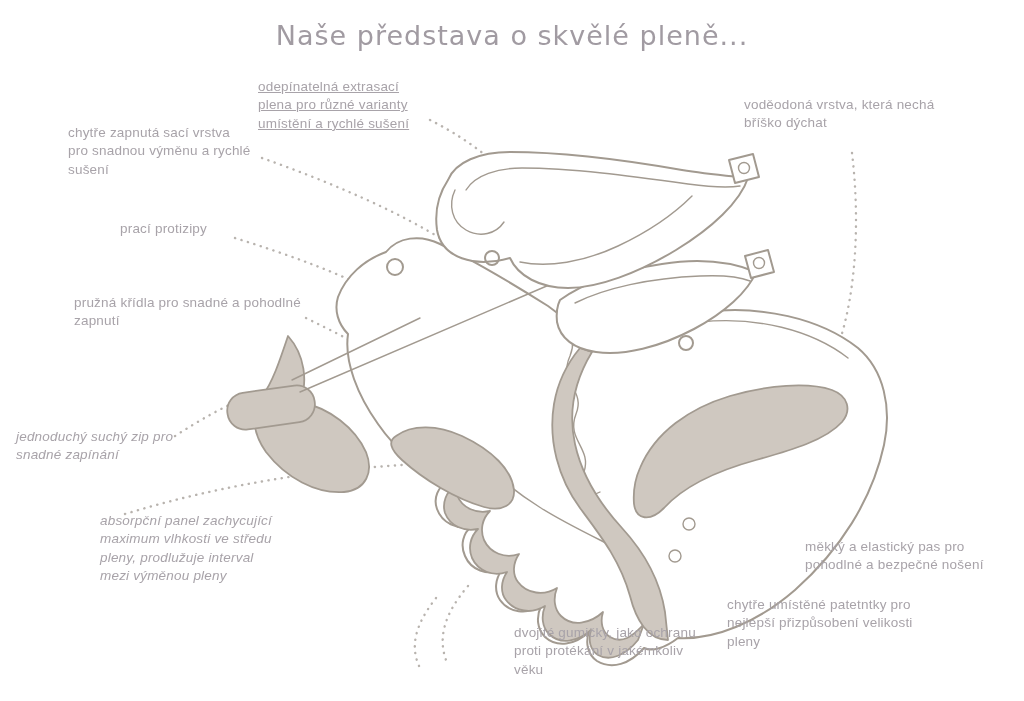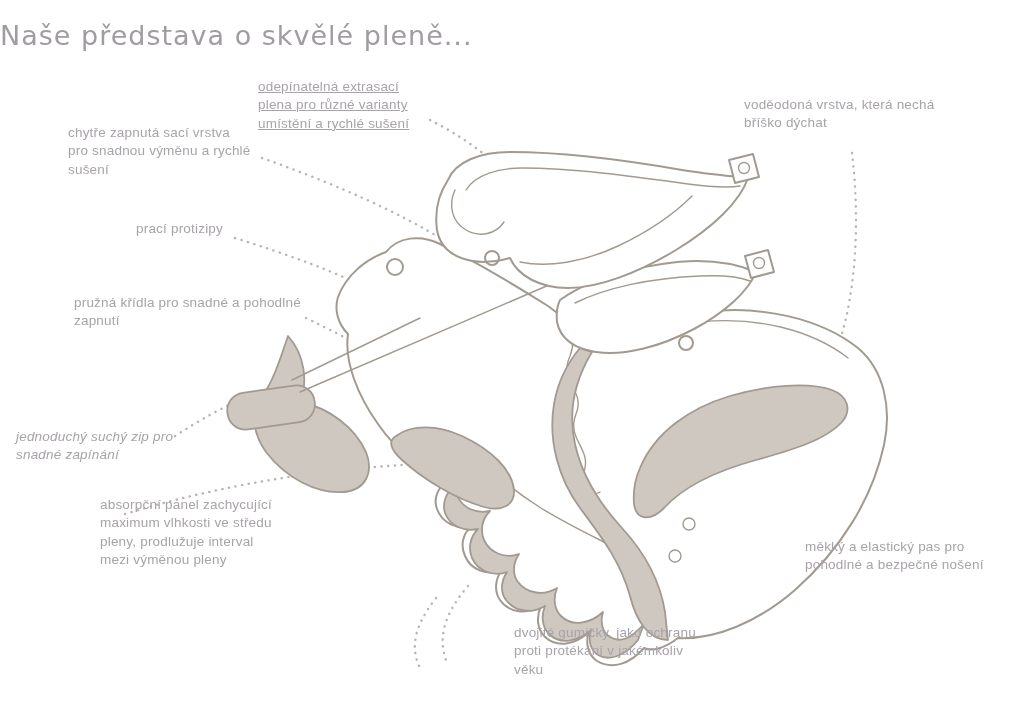--- a/index.html
+++ b/index.html
@@ -2,21 +2,21 @@
 <html style="--c-background: #ffffff; --c-title: #a19ba2; --c-label: #a8a3a9; --c-outline: #a29a90; --c-fill: #cfc8c0; --c-leader: #b8b3ae;"><head>
 <meta charset="utf-8">
 <style>
   html,body{margin:0;padding:0;background:#fff;}
   #page{
     position:relative;width:1024px;height:701px;overflow:hidden;background:var(--c-background,#fff);
     font-family:"Liberation Sans",sans-serif;
   }
   #scene{position:absolute;left:0;top:0;}
   .page-title{
-    position:absolute;left:0;right:0;top:20px;
+    position:absolute;left:0;right:0;top:20px;text-align:center;
     font-family:"DejaVu Sans",sans-serif;
     font-size:27px;letter-spacing:1px;color:var(--c-title,#a19ba2);
   }
   .label{
     position:absolute;white-space:pre-line;text-align:left;
     font-size:13.5px;line-height:1.36;letter-spacing:.2px;
     color:var(--c-label,#a8a3a9);
   }
   
   .ln{fill:none;stroke:var(--c-outline,#a29a90);stroke-width:2;stroke-linecap:round;stroke-linejoin:round;}
@@ -119,28 +119,31 @@
   </svg>
 
   <div class="label" style="left:258px; top:78px;  width:210px;text-decoration:underline;">odepínatelná extrasací
 plena pro různé varianty
 umístění a rychlé sušení</div>
   <div class="label" style="left:744px; top:96px;  width:230px;">voděodoná vrstva, která nechá
 bříško dýchat</div>
   <div class="label" style="left:68px;  top:124px; width:215px;">chytře zapnutá sací vrstva
 pro snadnou výměnu a rychlé
 sušení</div>
-  <div class="label" style="left:120px; top:220px; width:160px;margin-left:16px;">prací protizipy</div>
+  <div class="label" style="left:120px; top:220px; width:160px;">prací protizipy</div>
   <div class="label" style="left:74px;  top:294px; width:260px;">pružná křídla pro snadné a pohodlné
 zapnutí</div>
   <div class="label" style="left:16px;  top:428px; width:200px;font-style:italic;">jednoduchý suchý zip pro
 snadné zapínání</div>
-  <div class="label" style="left:100px; top:496px; width:205px;">absorpční panel zachycující
+  <div class="label" style="left:100px; top:512px; width:205px;font-style:italic;">absorpční panel zachycující
 maximum vlhkosti ve středu
 pleny, prodlužuje interval
 mezi výměnou pleny</div>
   <div class="label" style="left:470px; top:624px; width:215px;margin-left:44px;">dvojité gumičky, jako ochranu
 proti protékání v jakémkoliv
 věku</div>
+  <div class="label" style="left:727px; top:596px; width:215px;">chytře umístěné patetntky pro
+nejlepší přizpůsobení velikosti
+pleny</div>
   <div class="label" style="left:805px; top:506px; width:215px;margin-top:32px;">měkký a elastický pas pro
 pohodlné a bezpečné nošení</div>
 
 </div>
 
 </body></html>

